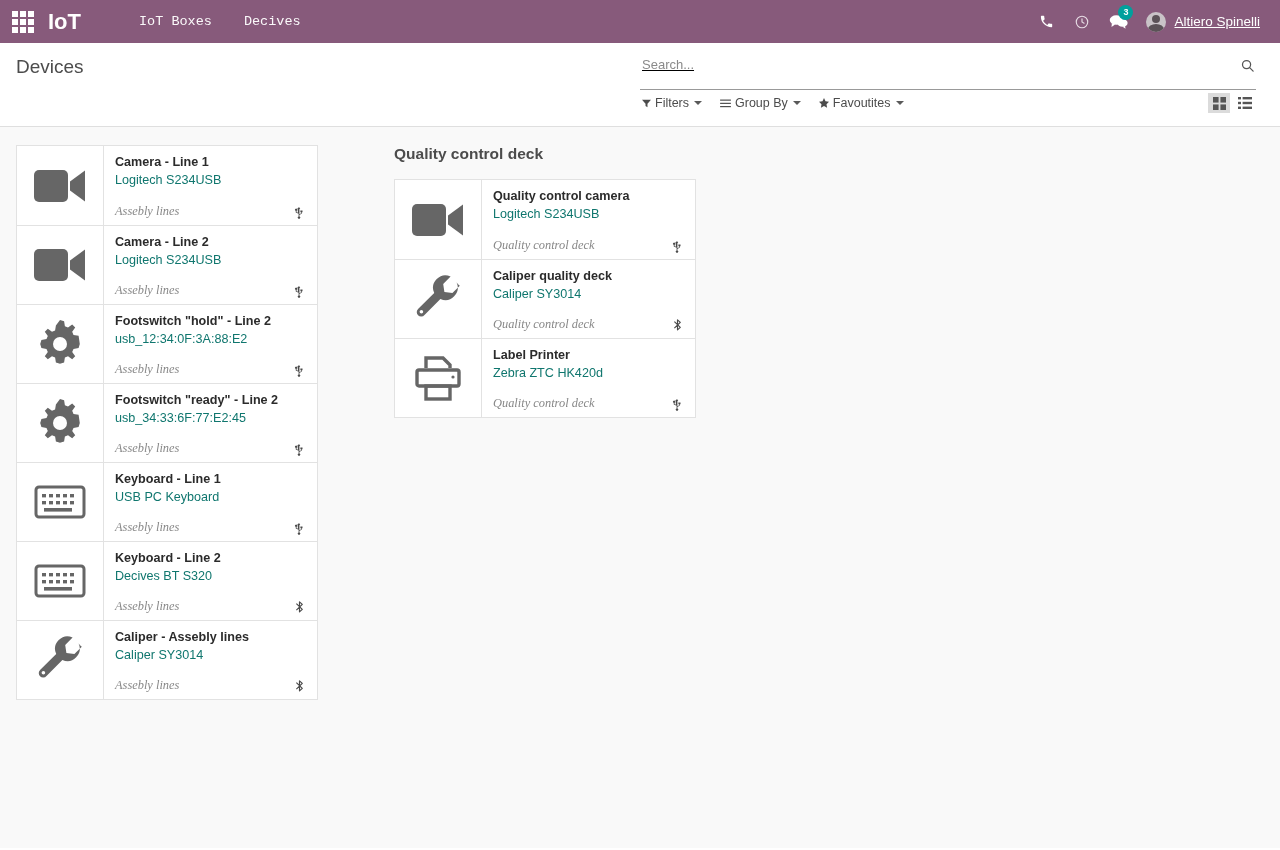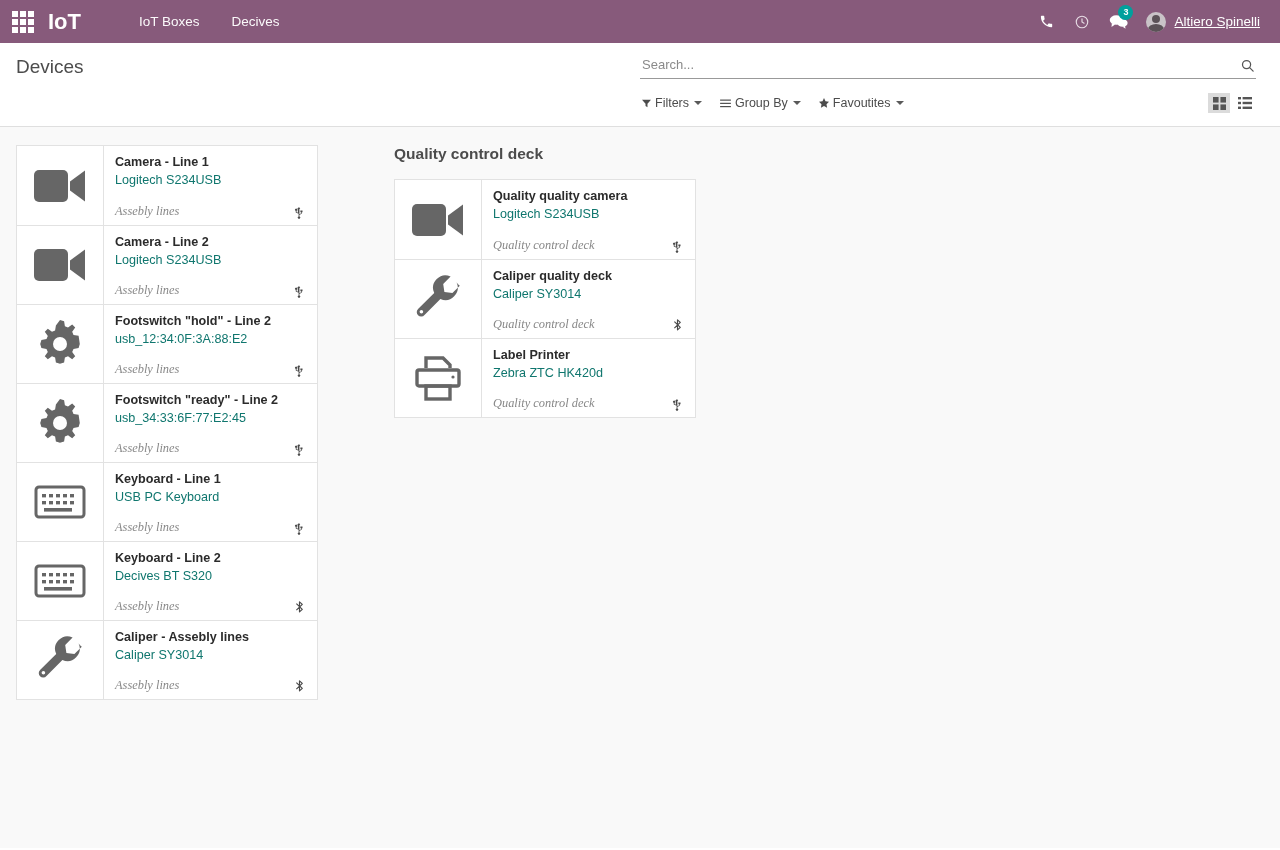--- a/index.html
+++ b/index.html
@@ -36,21 +36,21 @@
 
   .brand {
     color: #FFFFFF;
     font-size: 22px;
     font-weight: bold;
     letter-spacing: 0px;
     margin-right: 42px;
     cursor: pointer;
     line-height: 1;
   }
-  .nav-menu { display: flex; align-items: center; height: 45px; }
+  .nav-menu { display: flex; align-items: center; height: 45px; font-family: Liberation Mono, monospace; }
   .nav-item {
     color: #FFFFFF;
     font-size: 13.5px;
     padding: 0 16px;
     height: 45px;
     display: flex;
     align-items: center;
     cursor: pointer;
     opacity: .97;
   }
@@ -128,21 +128,22 @@
     font-weight: normal;
   }
   .searchview {
     position: absolute;
     left: 640px; right: 24px; top: 13px;
   }
   .search-row {
     display: flex;
     align-items: center;
     border-bottom: 1px solid #999999;
-    padding-bottom: 4px;
+    padding-bottom: 15px;
+    text-decoration: underline;
   }
   .search-input {
     flex: 1;
     border: none;
     outline: none;
     font-family: "Liberation Sans", sans-serif;
     font-size: 13px;
     color: #4c4c4c;
     background: transparent;
     padding: 0 2px 1px 2px;
@@ -569,21 +570,21 @@
         <div class="kcol-title">Quality control deck</div>
         <div class="kcards">
           <div class="kcard">
             <div class="kcard-img">
               <svg width="54" height="44" viewBox="0 0 54 44" fill="#666">
                 <rect x="1" y="6" width="34" height="32" rx="5"></rect>
                 <path d="M37 17.5L52 6.5v31L37 26.5z"></path>
               </svg>
             </div>
             <div class="kcard-body">
-              <div class="kcard-title">Quality quality camera</div>
+              <div class="kcard-title">Quality control camera</div>
               <div class="kcard-sub">Logitech S234USB</div>
               <div class="kcard-foot">
                 <div class="kcard-group">Quality control deck</div>
                 <div class="kcard-conn">
                   <svg width="13" height="13" viewBox="0 0 16 16" fill="#4a4a4a">
                     <path d="M7.4 1.1l1.5 2.6H7.9v6.5l2.1-1.3V7.6h-.9V5.4h2.6v2.2h-.8v1.6l-3 1.9v1.7a1.5 1.5 0 11-1 0V9.6L3.4 7.9V5.9a1.4 1.4 0 111 0v1.4L6 8.3V3.7H5z"></path>
                   </svg>
                 </div>
               </div>
             </div>

